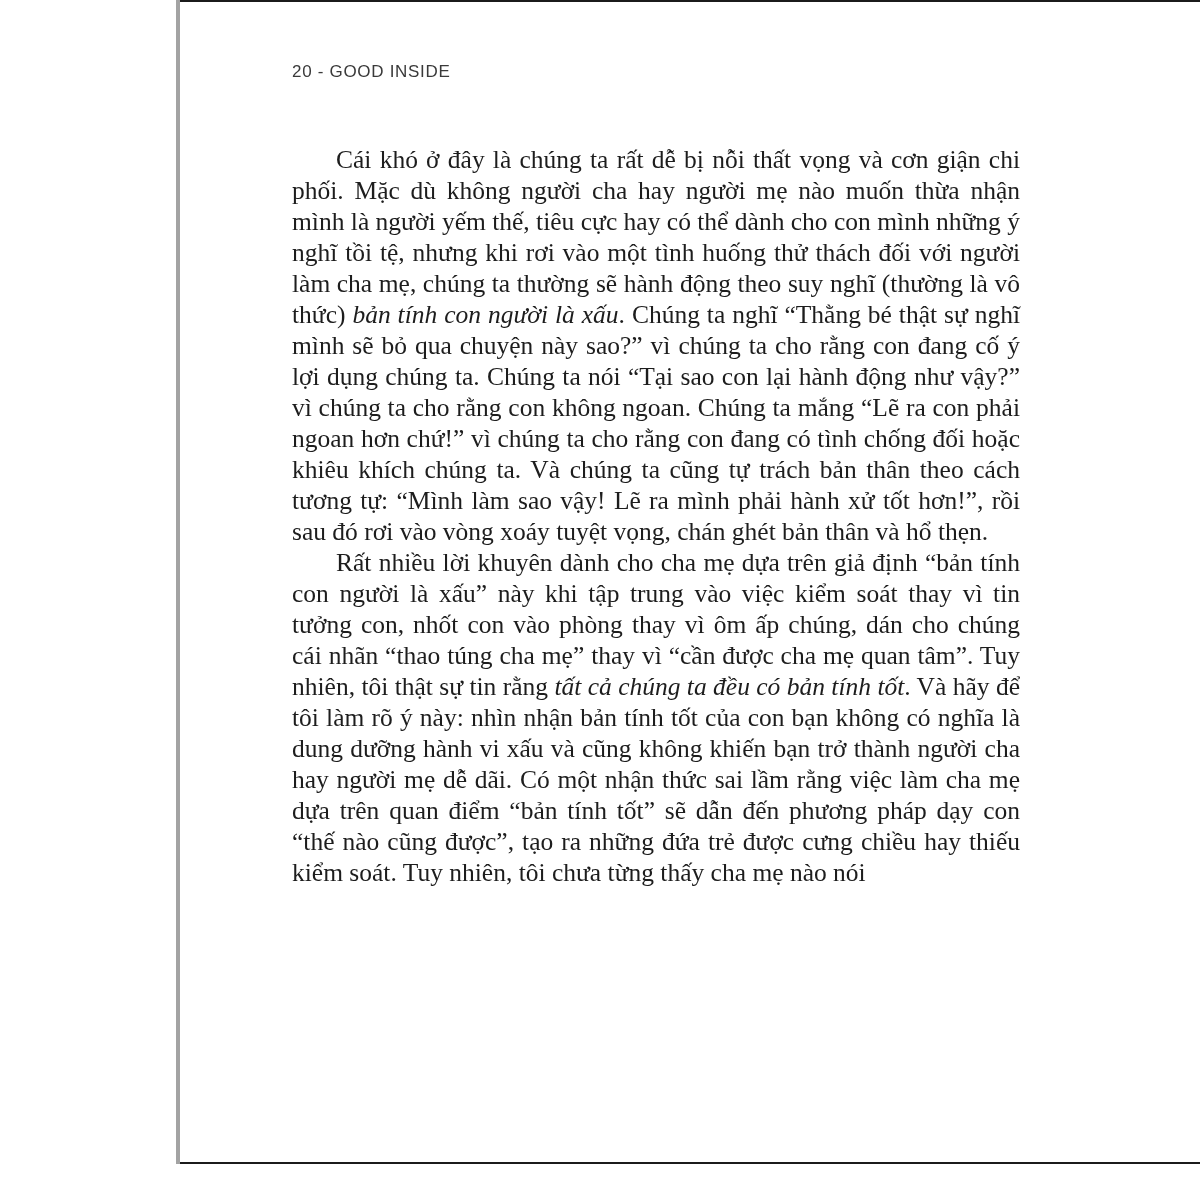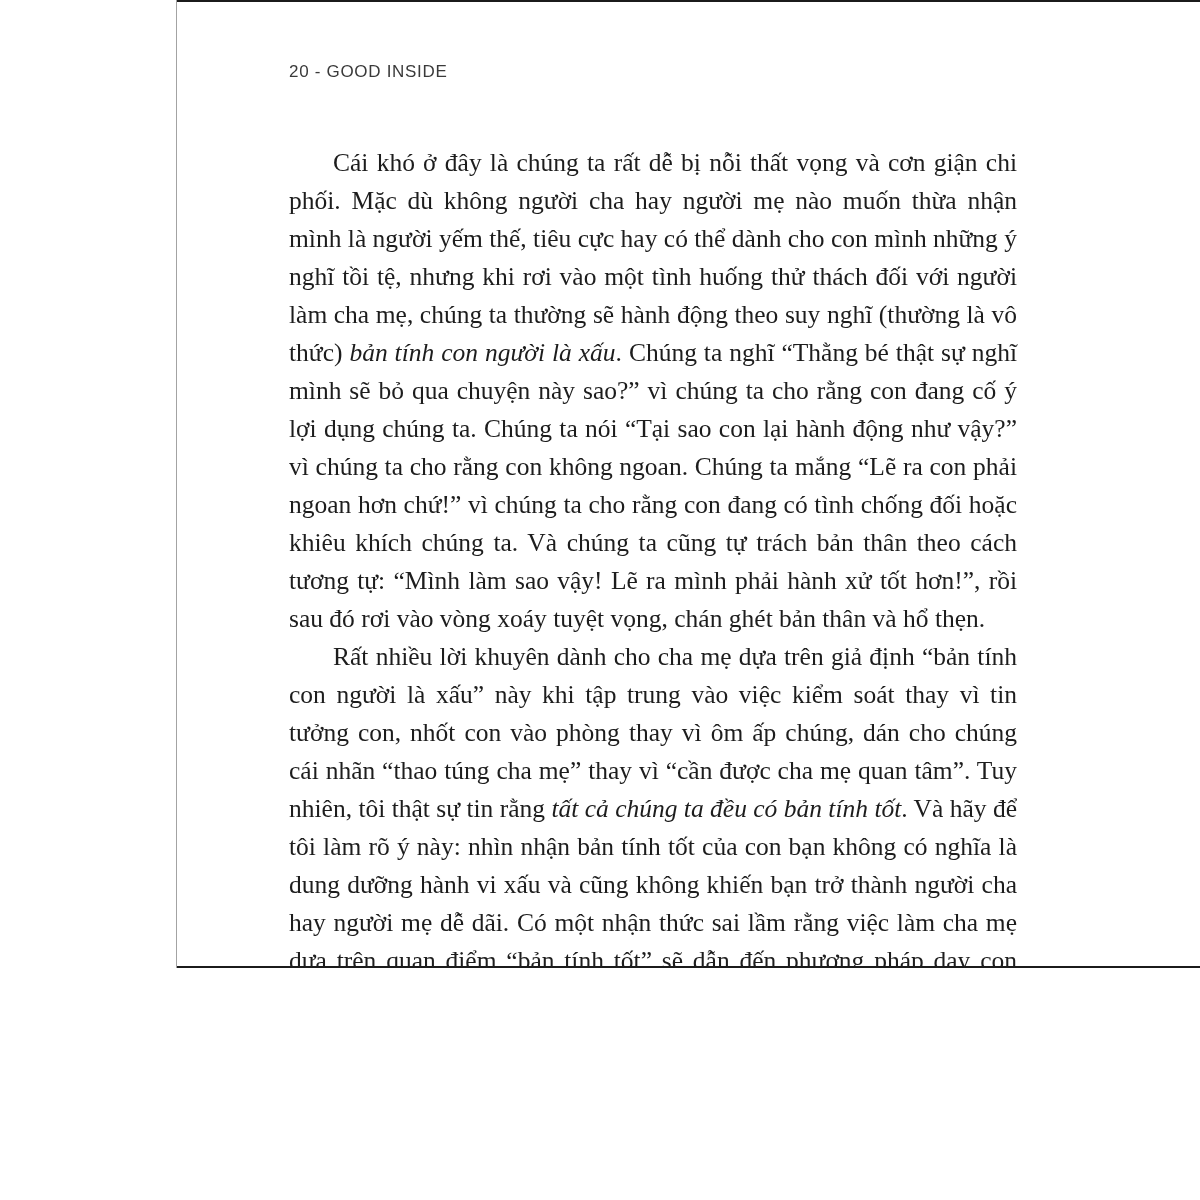--- a/index.html
+++ b/index.html
@@ -18,23 +18,23 @@
     height: 1200px;
     background: #ffffff;
     box-sizing: border-box;
   }
   
   .book-page {
     position: absolute;
     left: 176px;
     top: 0px;
     width: 1024px;
-    height: 968px;
+    height: 1164px;
     background: #ffffff;
-    border-left: 1px solid #a3a3a3;
+    border-left: 4px solid #a3a3a3;
     box-sizing: border-box;
     overflow: hidden;
   }
   .page-top-rule {
     position: absolute;
     left: 0;
     top: 0;
     width: 100%;
     height: 2px;
     background: #1b1b1b;
@@ -57,21 +57,21 @@
     font-family: "Liberation Sans", sans-serif;
     font-size: 17px;
     letter-spacing: 0.7px;
     color: #3a3a3a;
     margin: 0 0 62px 0;
     white-space: nowrap;
   }
   .body-text {
     font-family: "Liberation Serif", serif;
     font-size: 25.5px;
-    line-height: 38px;
+    line-height: 31px;
     color: #1d1d1d;
     text-align: justify;
     margin: 0;
     text-indent: 44px;
     hyphens: none;
   }
   .body-text + .body-text {
     margin-top: 0px;
   }
   .italic {

